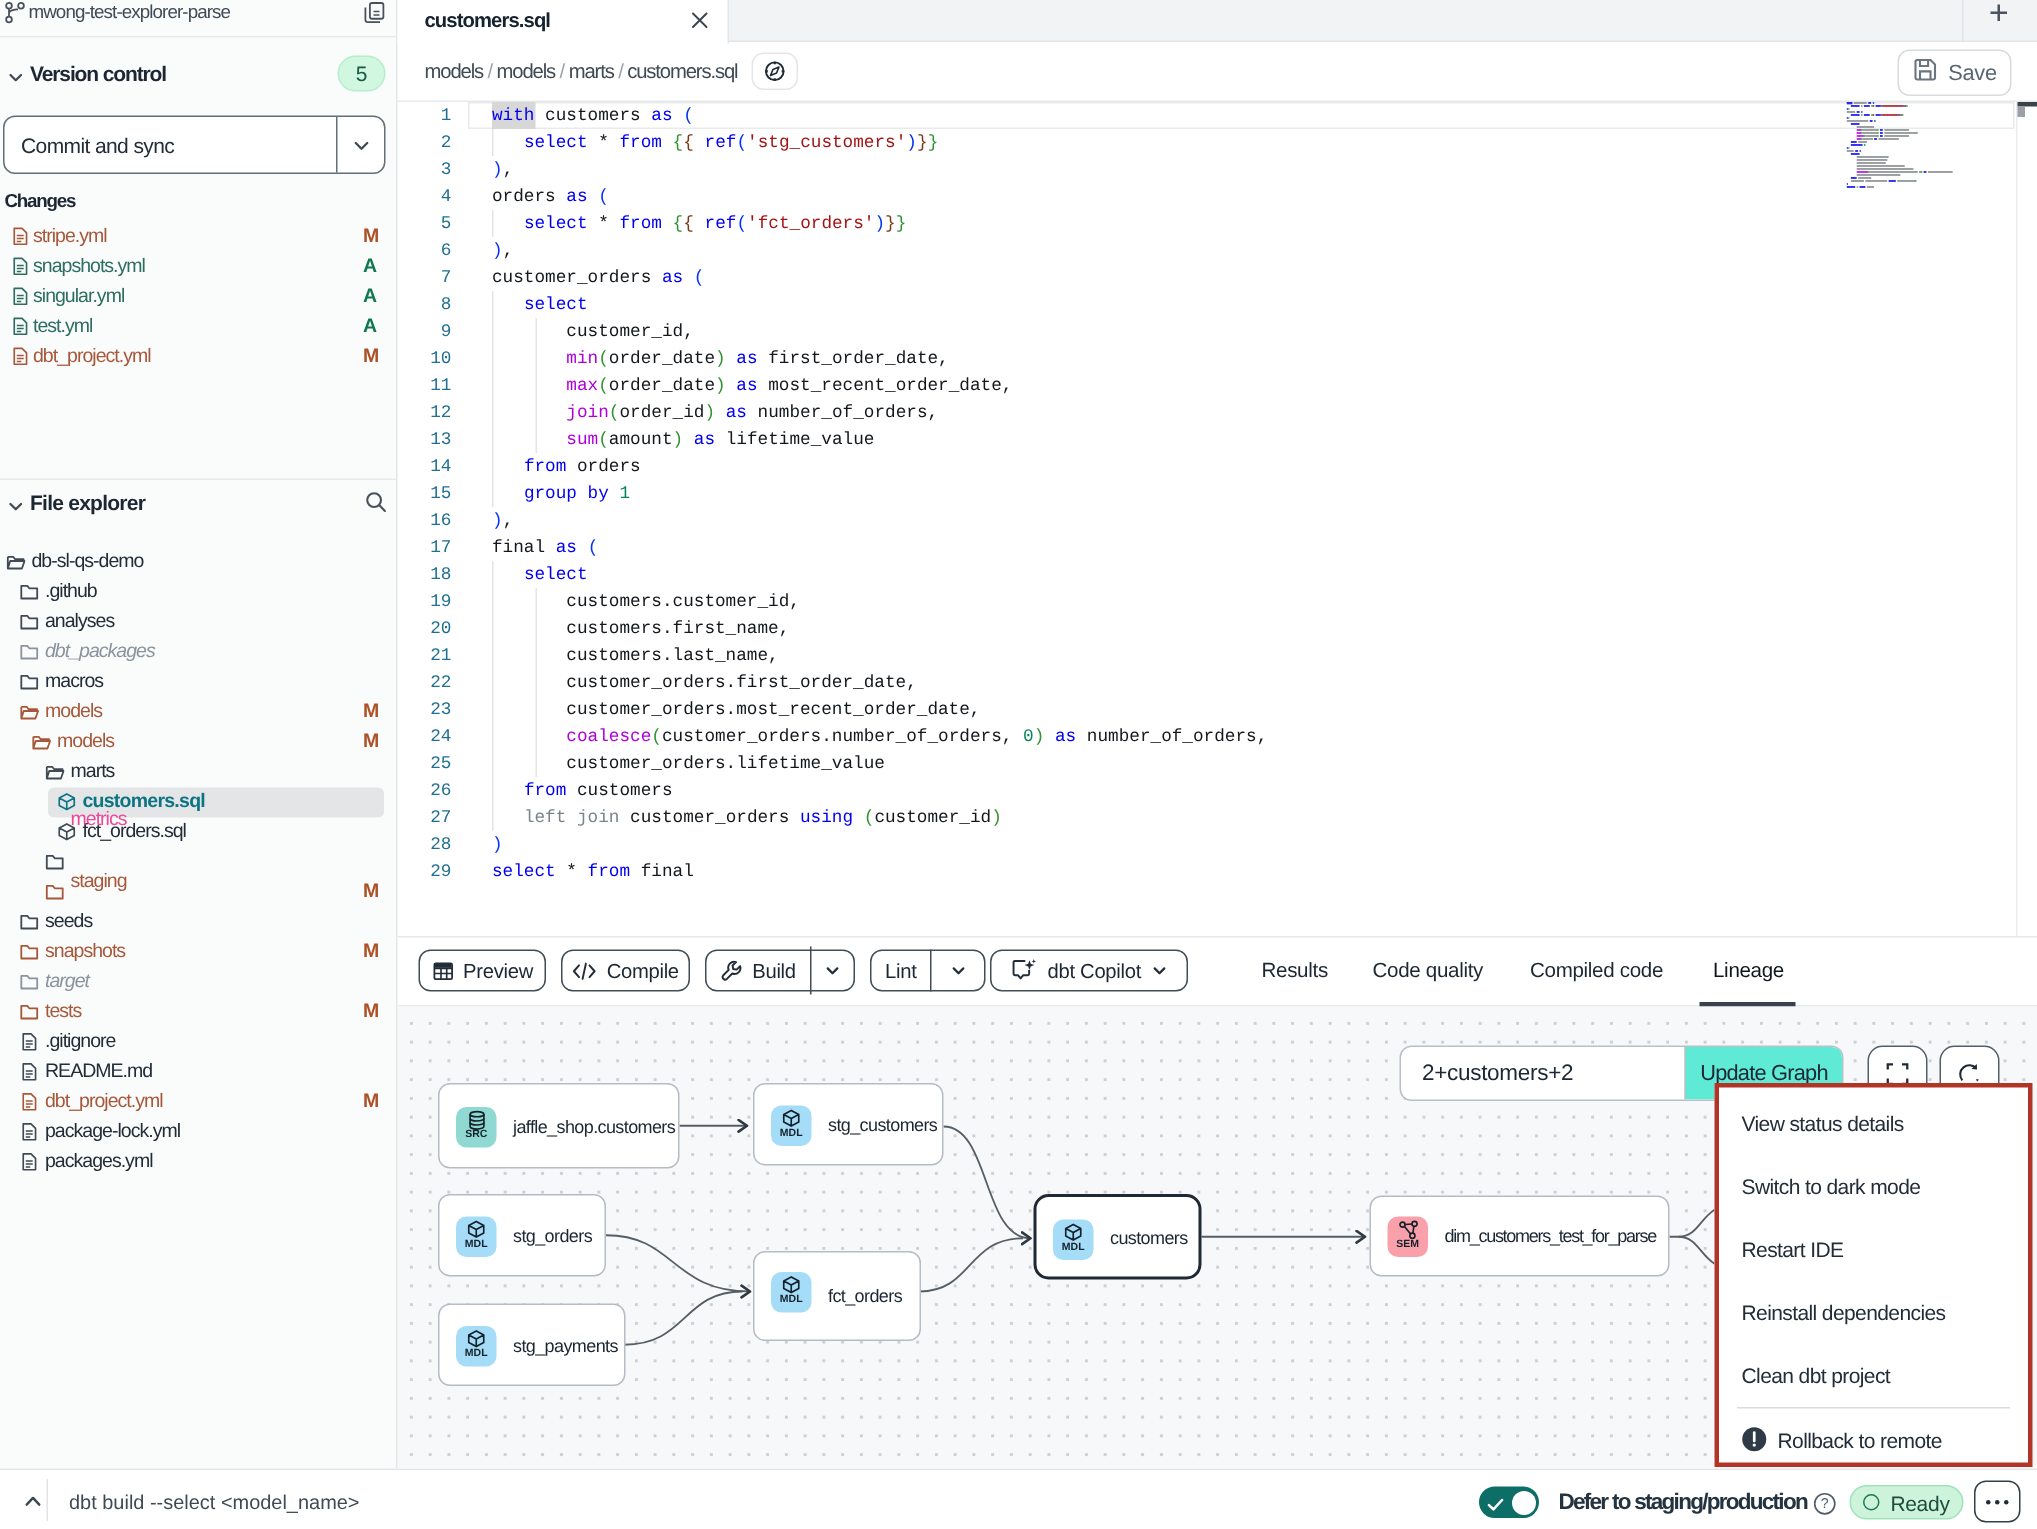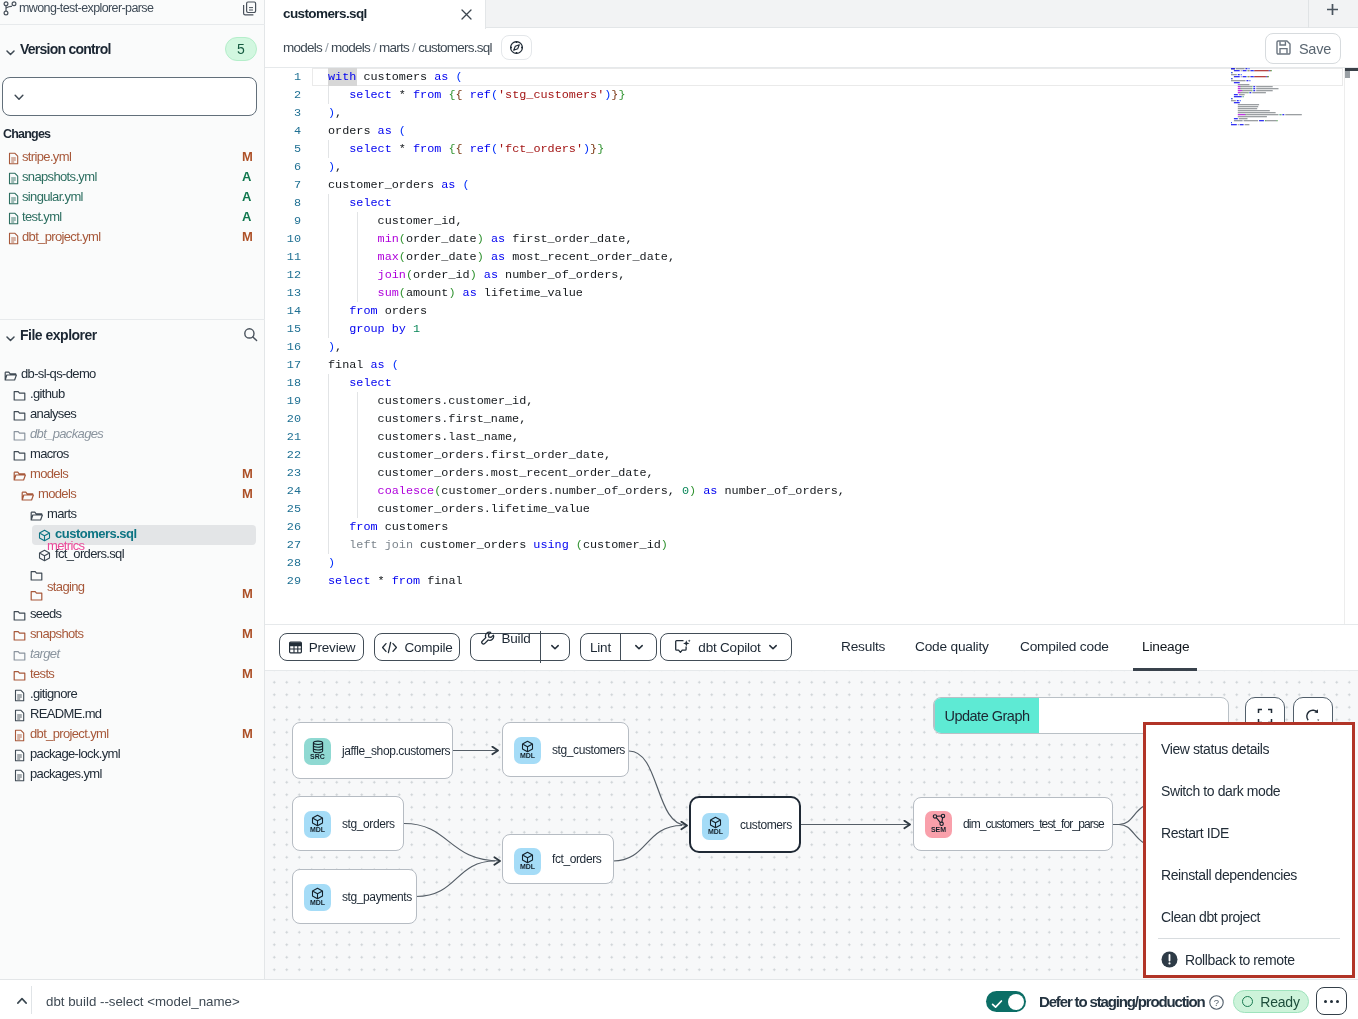--- a/index.html
+++ b/index.html
@@ -215,21 +215,21 @@
     </svg>
     <span>Preview</span>
   </div>
 <div class="btn" style="left:374px;top:633px;width:86px;height:28px;gap:6px">
     <svg width="17" height="13" viewBox="0 0 17 13" style="">
       <path d="M5 2.6 L1.6 6.5 L5 10.4 M12 2.6 L15.4 6.5 L12 10.4 M9.6 1.4 L7.4 11.6" fill="none" stroke="#222d38" stroke-width="1.3" stroke-linecap="round" stroke-linejoin="round"></path>
     </svg>
     <span>Compile</span>
   </div>
 <div class="btn" style="left:470px;top:633px;width:100px;height:28px">
-    <div style="display:flex;gap:6px;width:70px;justify-content:center;border-right:1px solid #424d57;height:32px">
+    <div style="display:flex;align-items:center;gap:6px;width:70px;justify-content:center;border-right:1px solid #424d57;height:32px">
       <svg width="15" height="15" viewBox="0 0 15 15" style="">
         <path d="M13.4 4.1 a3.9 3.9 0 0 1 -5.2 4.9 L4.6 12.6 a1.7 1.7 0 0 1 -2.4 -2.4 L5.8 6.6 A3.9 3.9 0 0 1 10.7 1.4 L8.4 3.7 l0.4 2.3 2.3 0.4 z" fill="none" stroke="#222d38" stroke-width="1.3" stroke-linejoin="round"></path>
       </svg>
       <span>Build</span>
     </div>
     <div style="flex:1;display:flex;justify-content:center">
       <svg width="10" height="10" viewBox="0 0 10 10" style="">
         <path d="M1.7999999999999998 3.5999999999999996 L5.0 6.800000000000001 L8.2 3.5999999999999996" fill="none" stroke="#222d38" stroke-width="1.5" stroke-linecap="round" stroke-linejoin="round"></path>
       </svg>
     </div>
@@ -300,21 +300,21 @@
   </div>
 <div style="position:absolute;left:292px;top:796px;width:112px;height:55px;background:#fff;border:1px solid #b6bcc3;border-radius:8px;box-sizing:border-box">
     <div style="position:absolute;left:11px;top:14px;width:27px;height:27px;background:#a5dcf7;border-radius:7px;text-align:center">
       <div style="margin-top:2px;height:13px"><svg width="13" height="13" viewBox="0 0 13 13" style="">
           <path d="M6.5 1.3 L11.5 4 v5 L6.5 11.7 L1.5 9 V4 Z M1.5 4 L6.5 6.7 L11.5 4 M6.5 6.7 V11.7" fill="none" stroke="#14212b" stroke-width="1.1" stroke-linejoin="round"></path>
         </svg></div>
       <div style="font-size:7px;font-weight:bold;color:#14212b;letter-spacing:0px;margin-top:0px">MDL</div>
     </div>
     <div style="position:absolute;left:49px;top:50%;transform:translateY(-50%);font-size:12px;letter-spacing:-0.4px;color:#1c2733;white-space:nowrap">stg_orders</div>
   </div>
-<div style="position:absolute;left:502px;top:834px;width:112px;height:50px;background:#fff;border:1px solid #b6bcc3;border-radius:8px;box-sizing:border-box">
+<div style="position:absolute;left:502px;top:834px;width:112px;height:60px;background:#fff;border:1px solid #b6bcc3;border-radius:8px;box-sizing:border-box">
     <div style="position:absolute;left:11px;top:13px;width:27px;height:27px;background:#a5dcf7;border-radius:7px;text-align:center">
       <div style="margin-top:2px;height:13px"><svg width="13" height="13" viewBox="0 0 13 13" style="">
           <path d="M6.5 1.3 L11.5 4 v5 L6.5 11.7 L1.5 9 V4 Z M1.5 4 L6.5 6.7 L11.5 4 M6.5 6.7 V11.7" fill="none" stroke="#14212b" stroke-width="1.1" stroke-linejoin="round"></path>
         </svg></div>
       <div style="font-size:7px;font-weight:bold;color:#14212b;letter-spacing:0px;margin-top:0px">MDL</div>
     </div>
     <div style="position:absolute;left:49px;top:50%;transform:translateY(-50%);font-size:12px;letter-spacing:-0.4px;color:#1c2733;white-space:nowrap">fct_orders</div>
   </div>
 <div style="position:absolute;left:292px;top:869px;width:125px;height:55px;background:#fff;border:1px solid #b6bcc3;border-radius:8px;box-sizing:border-box">
     <div style="position:absolute;left:11px;top:14px;width:27px;height:27px;background:#a5dcf7;border-radius:7px;text-align:center">
@@ -340,20 +340,21 @@
           <circle cx="3" cy="3.4" r="1.7" fill="none" stroke="#14212b" stroke-width="1.1"></circle>
           <circle cx="11" cy="2.9" r="1.7" fill="none" stroke="#14212b" stroke-width="1.1"></circle>
           <circle cx="9.6" cy="10.8" r="1.7" fill="none" stroke="#14212b" stroke-width="1.1"></circle>
           <path d="M4.6 3.3 L9.3 3 M9.9 9.2 L10.6 4.5 M4.3 4.6 L8.4 9.7" stroke="#14212b" stroke-width="1.1"></path>
         </svg></div>
       <div style="font-size:7px;font-weight:bold;color:#14212b;letter-spacing:0px;margin-top:0px">SEM</div>
     </div>
     <div style="position:absolute;left:49px;top:50%;transform:translateY(-50%);font-size:12px;letter-spacing:-0.85px;color:#1c2733;white-space:nowrap">dim_customers_test_for_parse</div>
   </div>
 <div class="abs" style="left:933px;top:697px;width:296px;height:37px;border:1px solid #b9c0c6;border-radius:8px;background:#fff;display:flex;overflow:hidden">
+    <div style="flex:1;display:flex;align-items:center;padding-left:14px;font-size:15px;letter-spacing:-0.2px;color:#1c2733">2+customers+2</div>
     <div style="width:105px;background:#5eead4;border-left:1px solid #b9c0c6;display:flex;align-items:center;justify-content:center;font-size:14.5px;letter-spacing:-0.5px;color:#1c2733">Update Graph</div>
   </div>
 <div class="abs" style="left:1245px;top:697px;width:40px;height:37px;border:1px solid #525f6b;border-radius:10px;background:#fff;display:flex;align-items:center;justify-content:center">
     <svg width="16" height="16" viewBox="0 0 16 16" style="">
       <path d="M1.5 5 V1.5 H5 M11 1.5 H14.5 V5 M14.5 11 V14.5 H11 M5 14.5 H1.5 V11" fill="none" stroke="#1f2a35" stroke-width="1.5"></path>
     </svg>
   </div>
 <div class="abs" style="left:1293px;top:697px;width:40px;height:37px;border:1px solid #525f6b;border-radius:10px;background:#fff;display:flex;align-items:center;justify-content:center">
     <svg width="16" height="16" viewBox="0 0 16 16" style="">
       <path d="M3.2 12.2 A6 6 0 1 1 12.6 4.4" fill="none" stroke="#1f2a35" stroke-width="1.4"></path>
@@ -388,20 +389,21 @@
       <path d="M11.4 13.8 H3.2 a1.6 1.6 0 0 1 -1.6 -1.6 V4" fill="none" stroke="#49525c" stroke-width="1.2"></path>
       <path d="M7 6.6h4M7 9h4" stroke="#49525c" stroke-width="1"></path>
     </svg></div>
 <div class="abs" style="left:0;top:24px;width:265px;height:1px;background:#e7eaec"></div>
 <div class="abs" style="left:5px;top:44px"><svg width="11" height="11" viewBox="0 0 11 11" style="">
       <path d="M1.98 3.96 L5.5 7.48 L9.02 3.96" fill="none" stroke="#3f4a54" stroke-width="1.5" stroke-linecap="round" stroke-linejoin="round"></path>
     </svg></div>
 <div class="abs" style="left:20px;top:41px;font-size:14px;font-weight:bold;letter-spacing:-0.75px;color:#1c2733">Version control</div>
 <div class="abs" style="left:225px;top:37px;width:32px;height:24px;background:#d2f7e0;border:1.5px solid #b4eeca;border-radius:12px;display:flex;align-items:center;justify-content:center;font-size:14px;color:#155b40">5</div>
 <div class="abs" style="left:2px;top:77px;width:255px;height:39px;background:#fff;border:1px solid #626f7a;border-radius:8px;display:flex">
+<div style="flex:1;display:flex;align-items:center;padding-left:11px;font-size:14px;letter-spacing:-0.4px;color:#222d38;border-right:1px solid #626f7a">Commit and sync</div>
 <div style="width:31px;display:flex;align-items:center;justify-content:center">
       <svg width="12" height="12" viewBox="0 0 12 12" style="">
         <path d="M2.16 4.32 L6.0 8.16 L9.84 4.32" fill="none" stroke="#3f4a54" stroke-width="1.5" stroke-linecap="round" stroke-linejoin="round"></path>
       </svg>
     </div>
   </div>
 <div class="abs" style="left:3px;top:127px;font-size:12.5px;font-weight:bold;letter-spacing:-0.8px;color:#1c2733">Changes</div>
 <div style="position:absolute;left:7px;top:151.0px;width:13px;height:13px"><svg width="13" height="13" viewBox="0 0 13 13" style="">
       <path d="M2.5 1.2 h5.2 l3 3 V11.8 h-8.2 z" fill="none" stroke="#a7583a" stroke-width="1.1" stroke-linejoin="round"></path>
       <path d="M4.2 6h4.6M4.2 8h4.6M4.2 10h3" stroke="#a7583a" stroke-width="0.9"></path>

